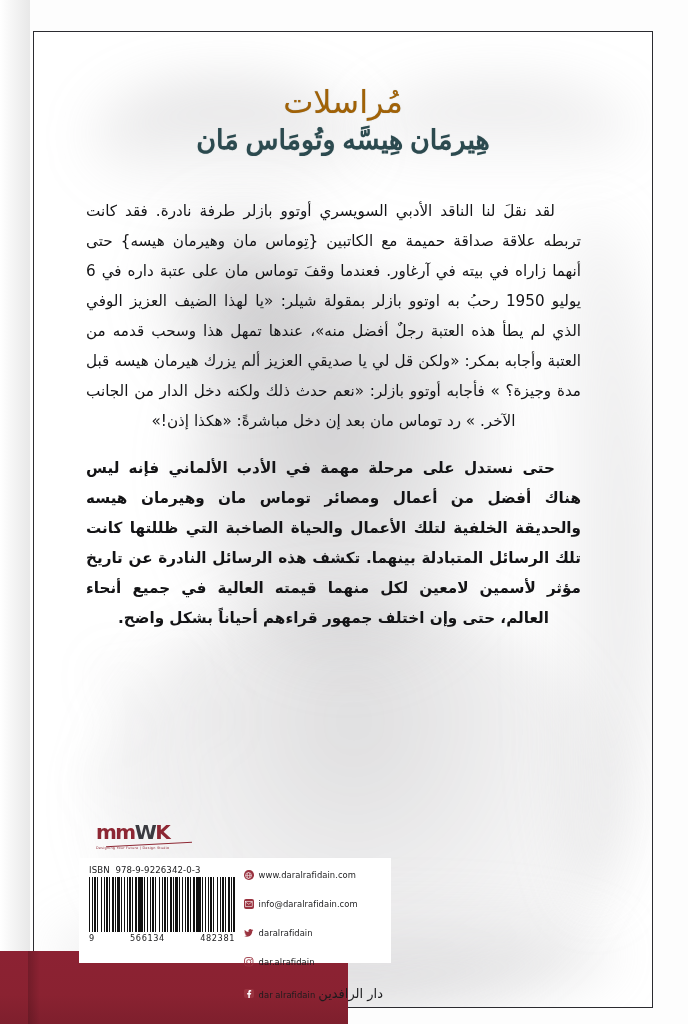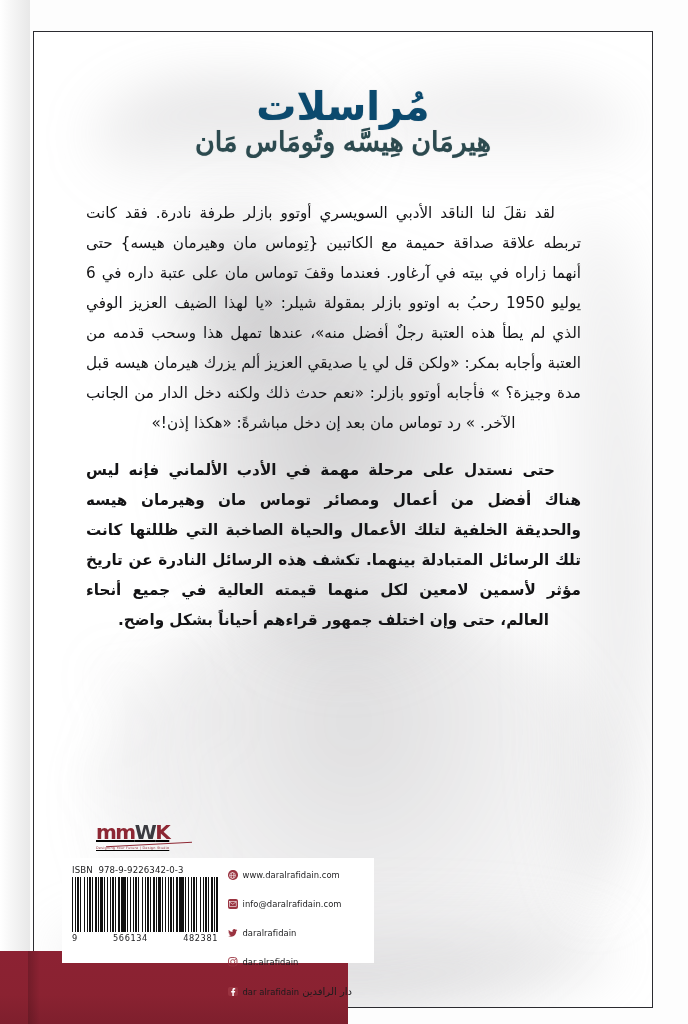--- a/index.html
+++ b/index.html
@@ -120,35 +120,35 @@
     height: 100%;
   }
 
   
   .title-block {
     text-align: center;
     padding-top: 54px;
   }
   .book-title {
     font-family: "DejaVu Sans", sans-serif;
-    font-size: 40px;
+    font-size: 32px;
     line-height: 1.0;
-    color: #0c4a6e;
+    color: #a16207;
     letter-spacing: 0px;
-    font-weight: 700;
+    font-weight: 400;
     margin: 0;
     text-shadow: 0 0 1px rgba(44,74,79,0.35);
   }
   .book-subtitle {
-    font-family: Liberation Sans, sans-serif;
+    font-family: Liberation Serif, serif;
     font-size: 27px;
     line-height: 1.25;
     color: #2c4a4f;
     font-weight: 600;
-    margin: 0 0 0 0;
+    margin: 6px 0 0 0;
     text-shadow: 0 0 1px rgba(44,74,79,0.3);
   }
 
   
   .blurb {
     margin: 38px 56px 0 52px;
     direction: rtl;
     text-align: justify;
     text-align-last: center;
   }
@@ -164,21 +164,20 @@
   }
   .blurb p:last-child { margin-bottom: 0; font-weight: bold; }
 
   
   .publisher-mark {
     position: absolute;
     left: 62px;
     top: 790px;
     width: 96px;
     text-align: left;
-    text-decoration: underline;
   }
   .pm-glyphs {
     font-family: "DejaVu Sans", sans-serif;
     font-size: 20px;
     font-weight: 700;
     letter-spacing: -1.5px;
     line-height: 1;
     color: #8d2733;
     direction: ltr;
     display: block;
@@ -197,21 +196,21 @@
     letter-spacing: 0.25px;
     color: #8d2733;
     direction: ltr;
     white-space: nowrap;
     display: block;
   }
 
   
   .colophon {
     position: absolute;
-    left: 28px;
+    left: 45px;
     top: 826px;
     width: 312px;
     height: 105px;
     background: #ffffff;
     box-sizing: border-box;
     padding: 6px 8px 5px 8px;
     display: flex;
     flex-direction: row;
     direction: ltr;
     gap: 6px;
@@ -276,21 +275,21 @@
   .ci svg { display: block; }
   .ci.round { border-radius: 50%; }
   .contact-text {
     font-family: "DejaVu Sans", sans-serif;
     font-size: 8.4px;
     color: #1b1b1d;
     white-space: nowrap;
     letter-spacing: 0.05px;
   }
   .contact-text .ar {
-    font-size: 10px;
+    font-size: 13px;
     direction: rtl;
     unicode-bidi: embed;
     margin-left: 3px;
   }
 
   
   .maroon-band {
     position: absolute;
     left: 0;
     bottom: 0;

